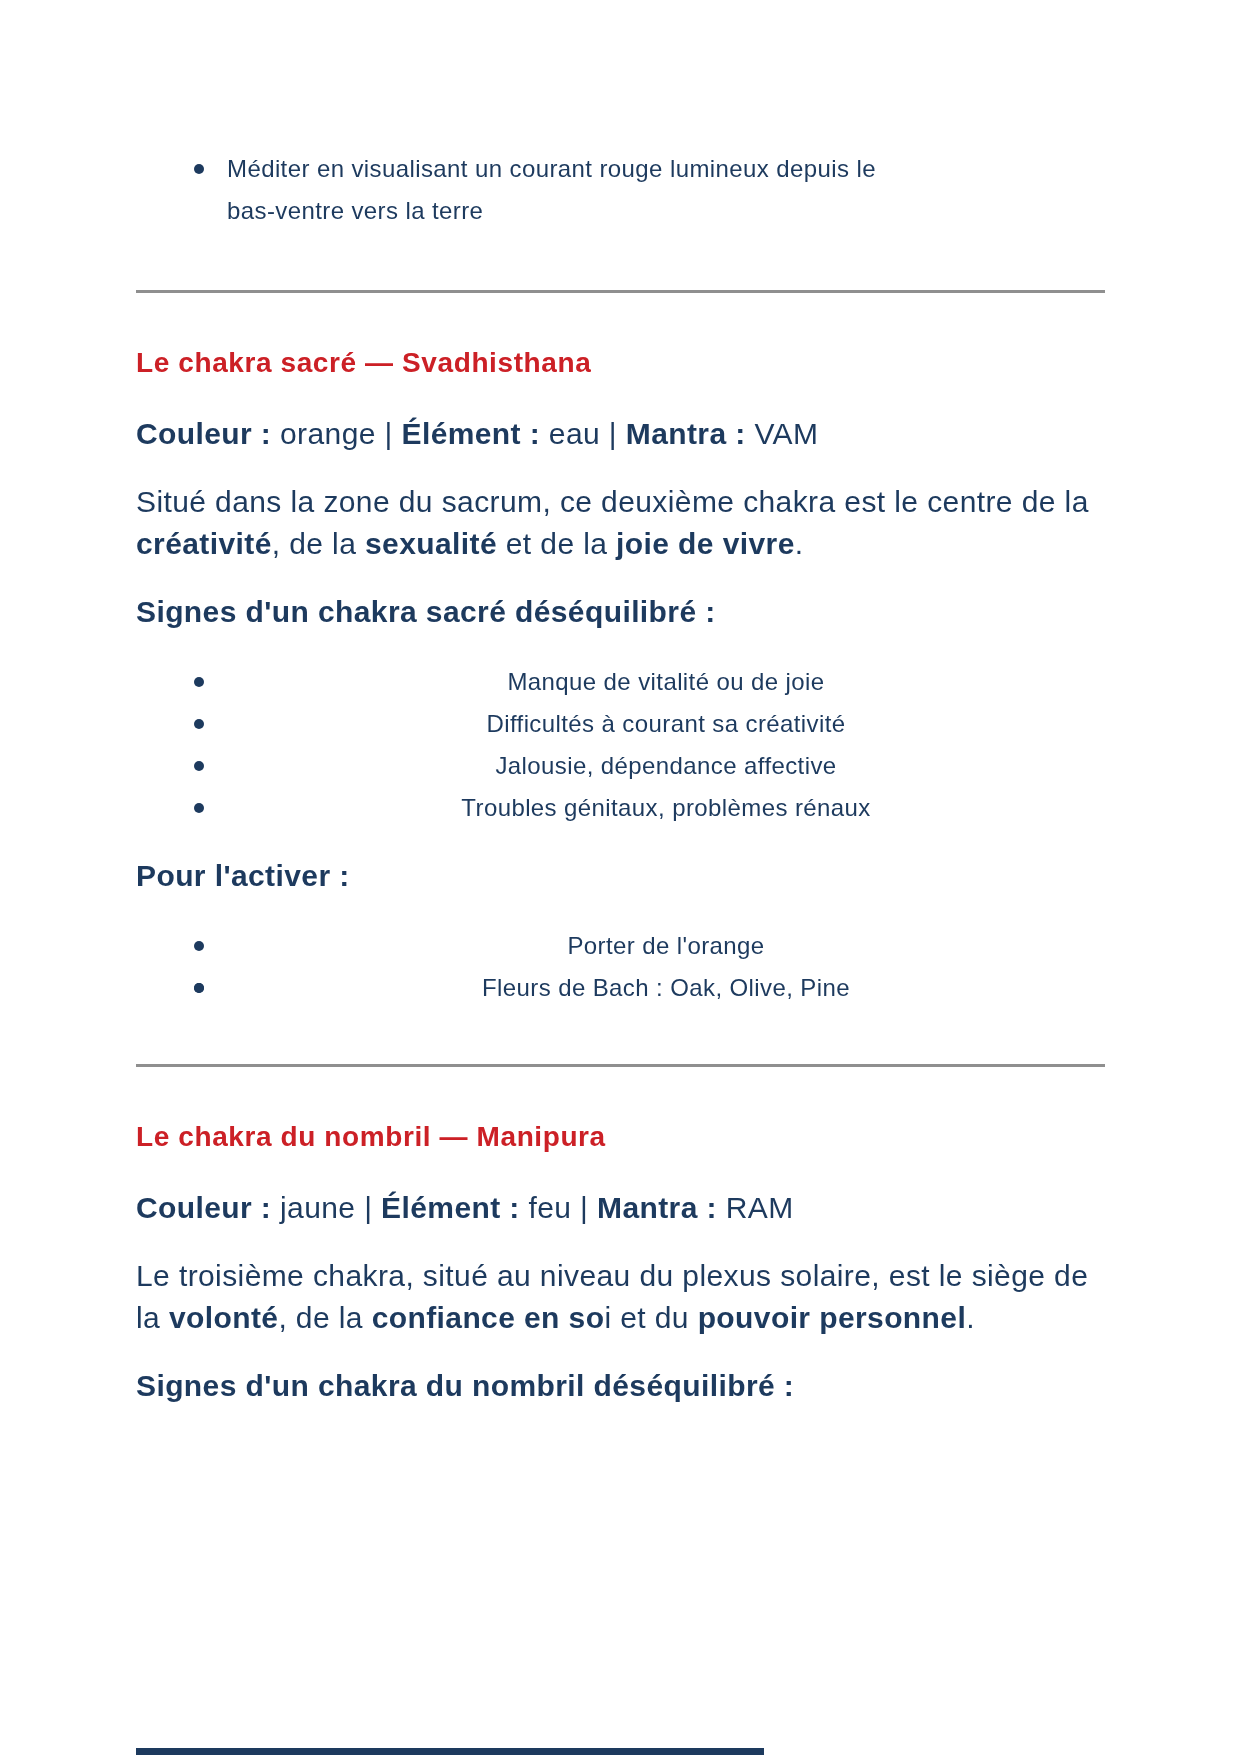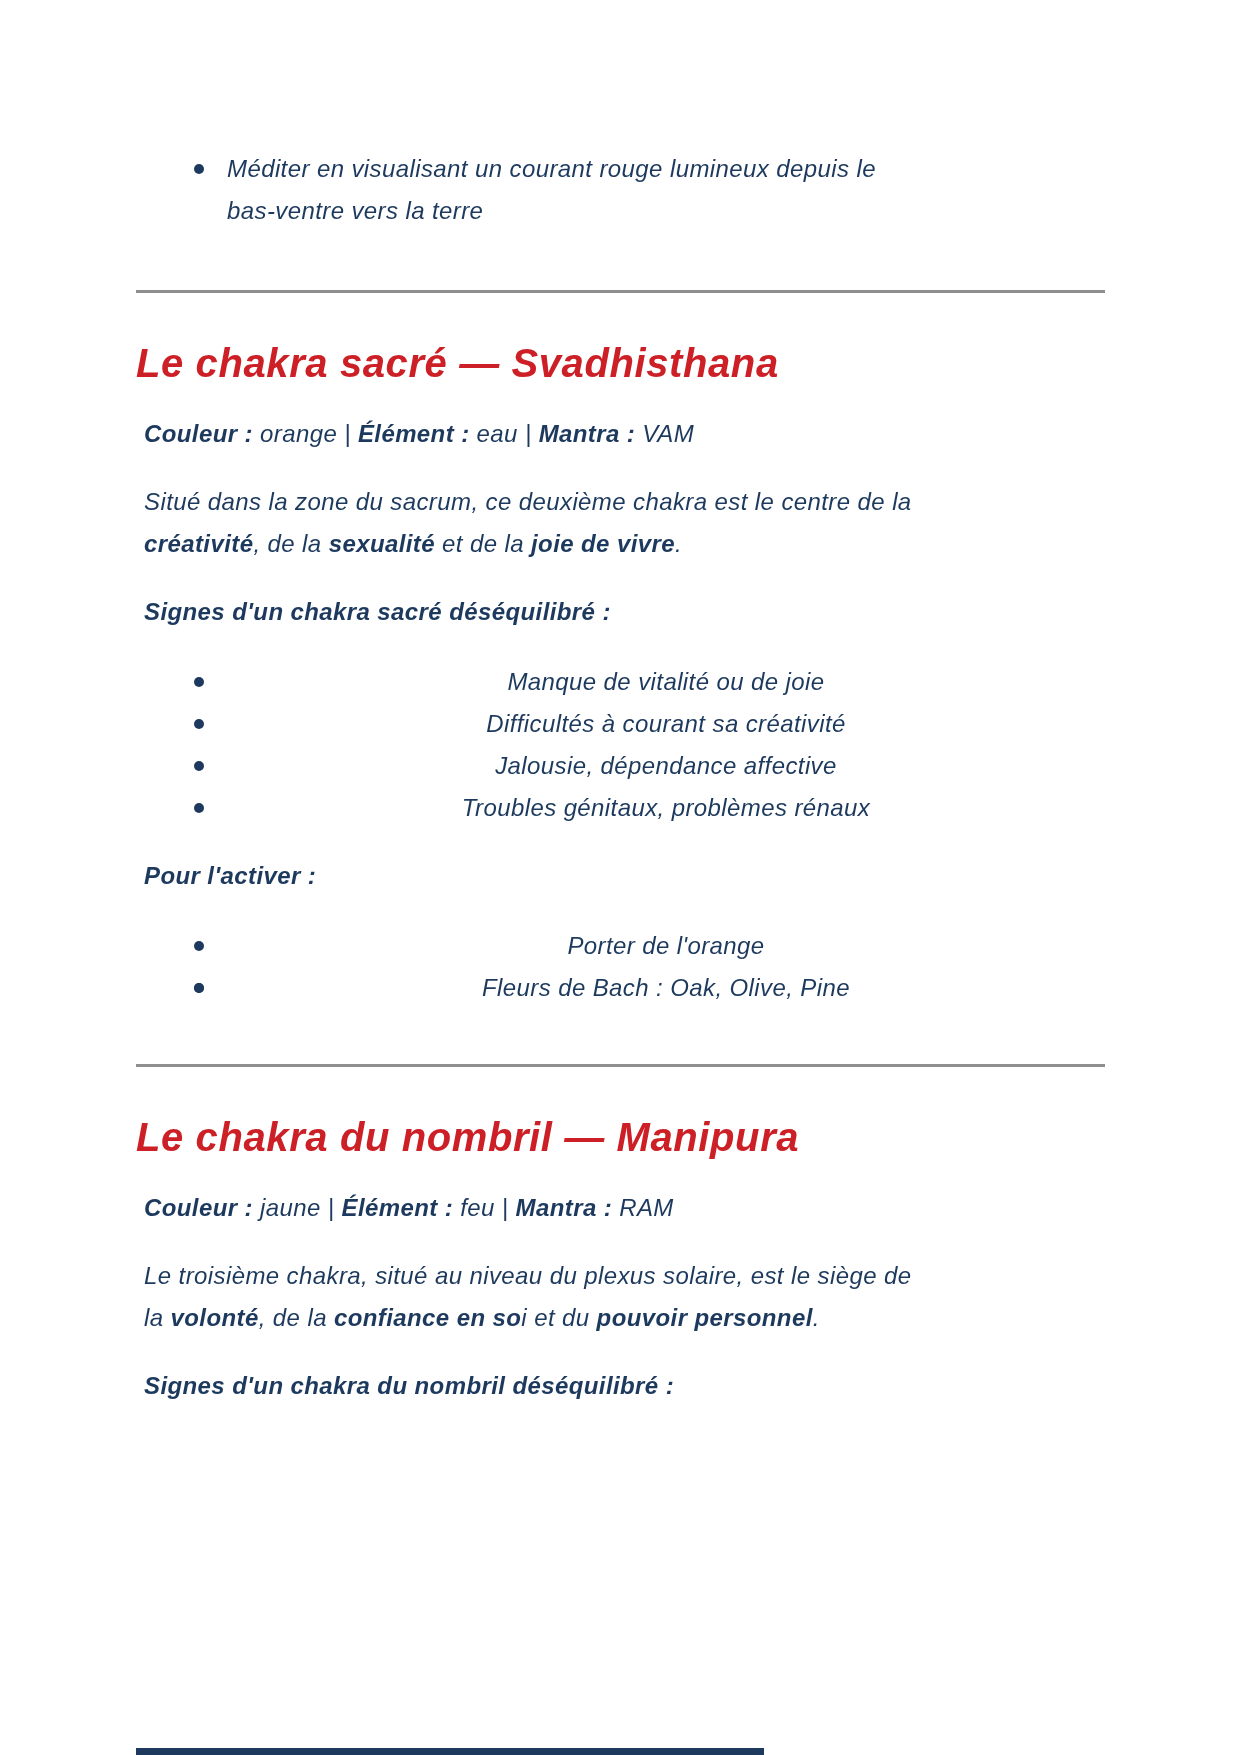--- a/index.html
+++ b/index.html
@@ -10,42 +10,42 @@
   html,body{margin:0;padding:0;background:#ffffff;}
   body{
     width:1241px;height:1755px;position:relative;overflow:hidden;
     font-family:"Liberation Sans", sans-serif;
     color:var(--navy);
   }
   .page{
     position:relative;
     padding:148px 136px 0 136px;
     box-sizing:border-box;
-    width:1241px;height:1755px;font-style:italic;
+    width:1241px;height:1755px;
   }
   p,h1,ul{margin:0;padding:0;}
   .body-text{
-    font-size:24px;line-height:42px;letter-spacing:0.4px;color:var(--navy);margin-left:8px;
+    font-size:30px;line-height:42px;letter-spacing:0.4px;color:var(--navy);
   }
   ul.bullets{list-style:none;margin:0;padding:0;}
   ul.bullets li{
     position:relative;padding-left:91px;
     font-size:24px;line-height:42px;letter-spacing:0.4px;color:var(--navy);
   }
   ul.bullets .dot{
     position:absolute;left:58px;top:16px;width:10px;height:10px;
     border-radius:50%;background:var(--navy);
   }
   hr.divider{
     border:none;border-top:3px solid var(--divider);
     margin:58px 0 0 0;height:0;
   }
   hr.divider2{margin-top:55px;}
   h1.section-title{
-    font-size:40px;line-height:48px;font-weight:700;color:var(--red);
+    font-size:28px;line-height:48px;font-weight:700;color:var(--red);
     letter-spacing:0.6px;margin:46px 0 0 0;
   }
   p.meta{margin-top:26px;}
   p.desc{margin-top:26px;}
   p.subhead{margin-top:26px;font-weight:700;}
   ul.list-block{margin-top:28px;text-align:center;}
   strong{font-weight:700;}
   .clipped-bar{
     position:absolute;left:136px;bottom:0;width:628px;height:7px;
     background:var(--navy);

